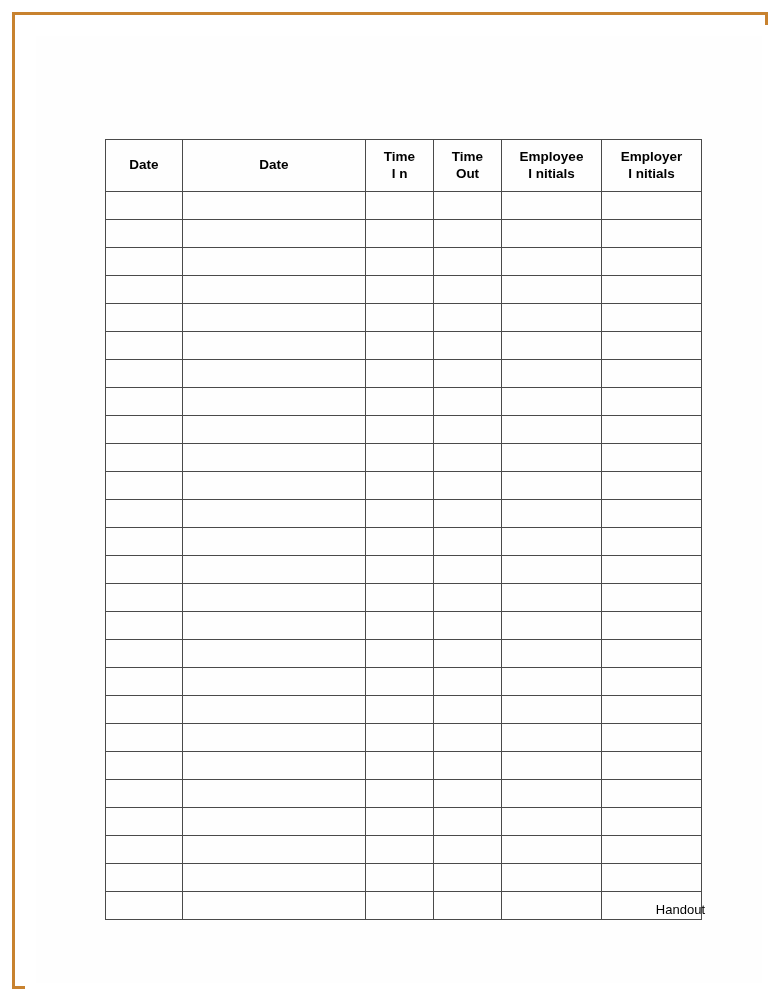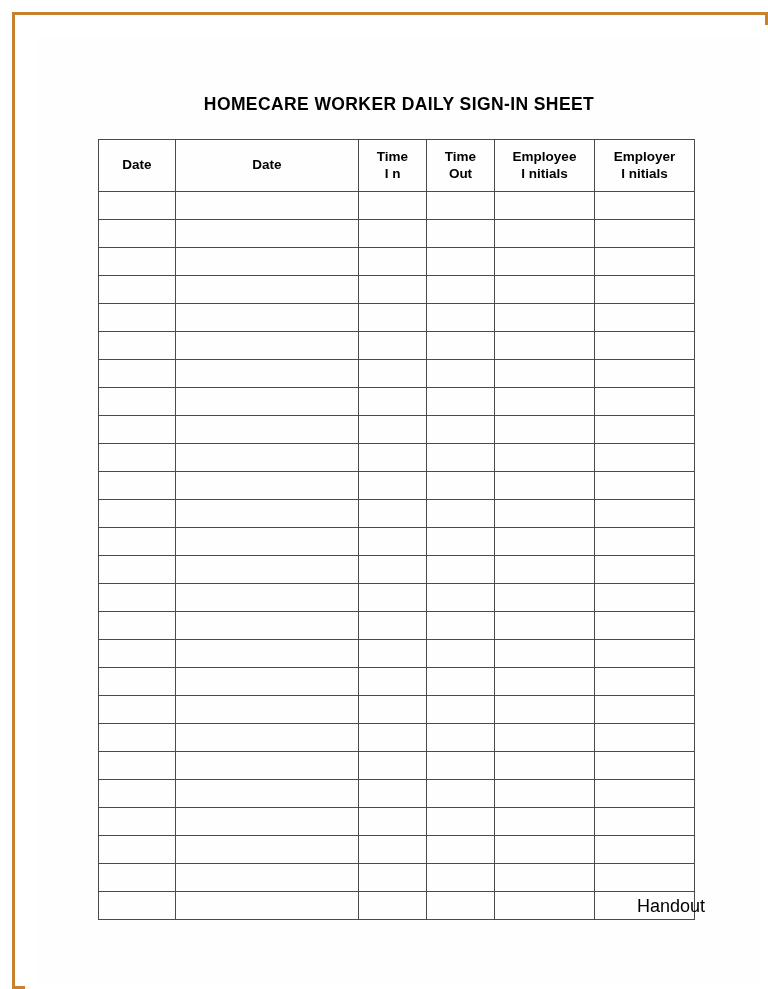--- a/index.html
+++ b/index.html
@@ -59,21 +59,21 @@
     right: 0;
     top: 58px;
     text-align: center;
     font-size: 17.5px;
     font-weight: bold;
     color: #000000;
     letter-spacing: 0.4px;
   }
   table.signin {
     position: absolute;
-    left: 62px;
+    left: 69px;
     top: 103px;
     width: 596px;
     border-collapse: collapse;
     table-layout: fixed;
   }
   table.signin th,
   table.signin td {
     border: 1px solid #4a4a4a;
     padding: 0;
     box-sizing: border-box;
@@ -98,34 +98,33 @@
   .col-eri    { width: 100px; }
   .col-eei    { width: 100px; }
 
   .th-date   { vertical-align: bottom; padding-bottom: 6px; }
   .th-name   { vertical-align: bottom; padding-bottom: 6px; }
 
   .footer-note {
     position: absolute;
     right: 57px;
     bottom: 66px;
-    font-size: 18px;
+    font-size: 13px;
     color: #000;
     text-align: right;
   }
 </style>
 </head>
 <body>
 
 <div class="frame-outer">
   <div class="frame-border">
     <div class="page">
       <div class="sheet">
 
-        <div class="doc-title">HOMECARE WORKER DAILY SIGN-IN SHEET</div>
 
         <table class="signin">
           <colgroup>
             <col class="col-date">
             <col class="col-name">
             <col class="col-tin">
             <col class="col-tout">
             <col class="col-eri">
             <col class="col-eei">
           </colgroup>

